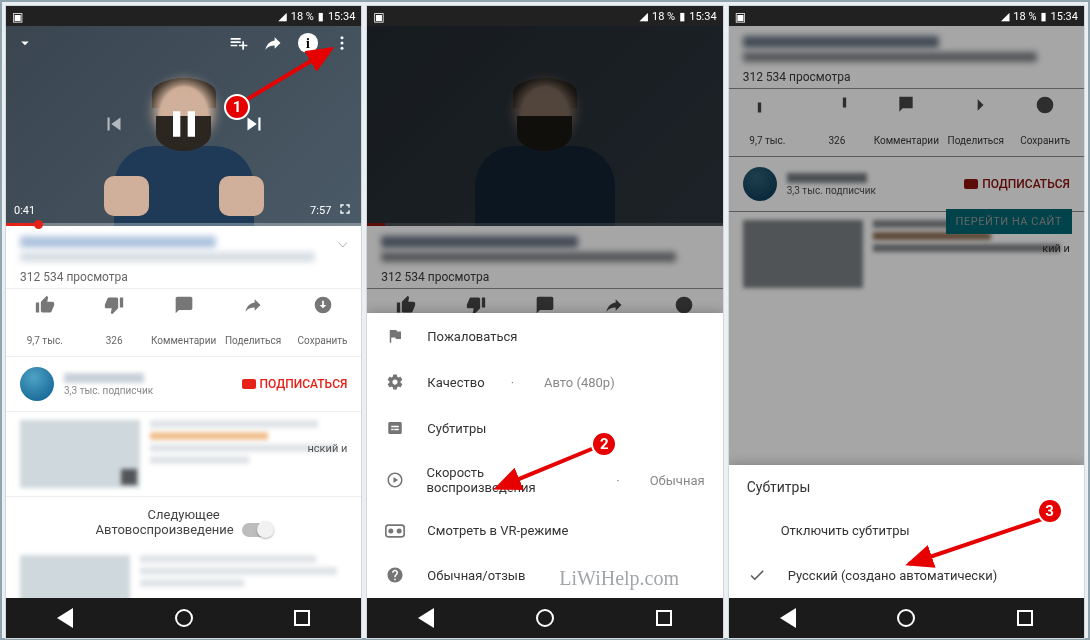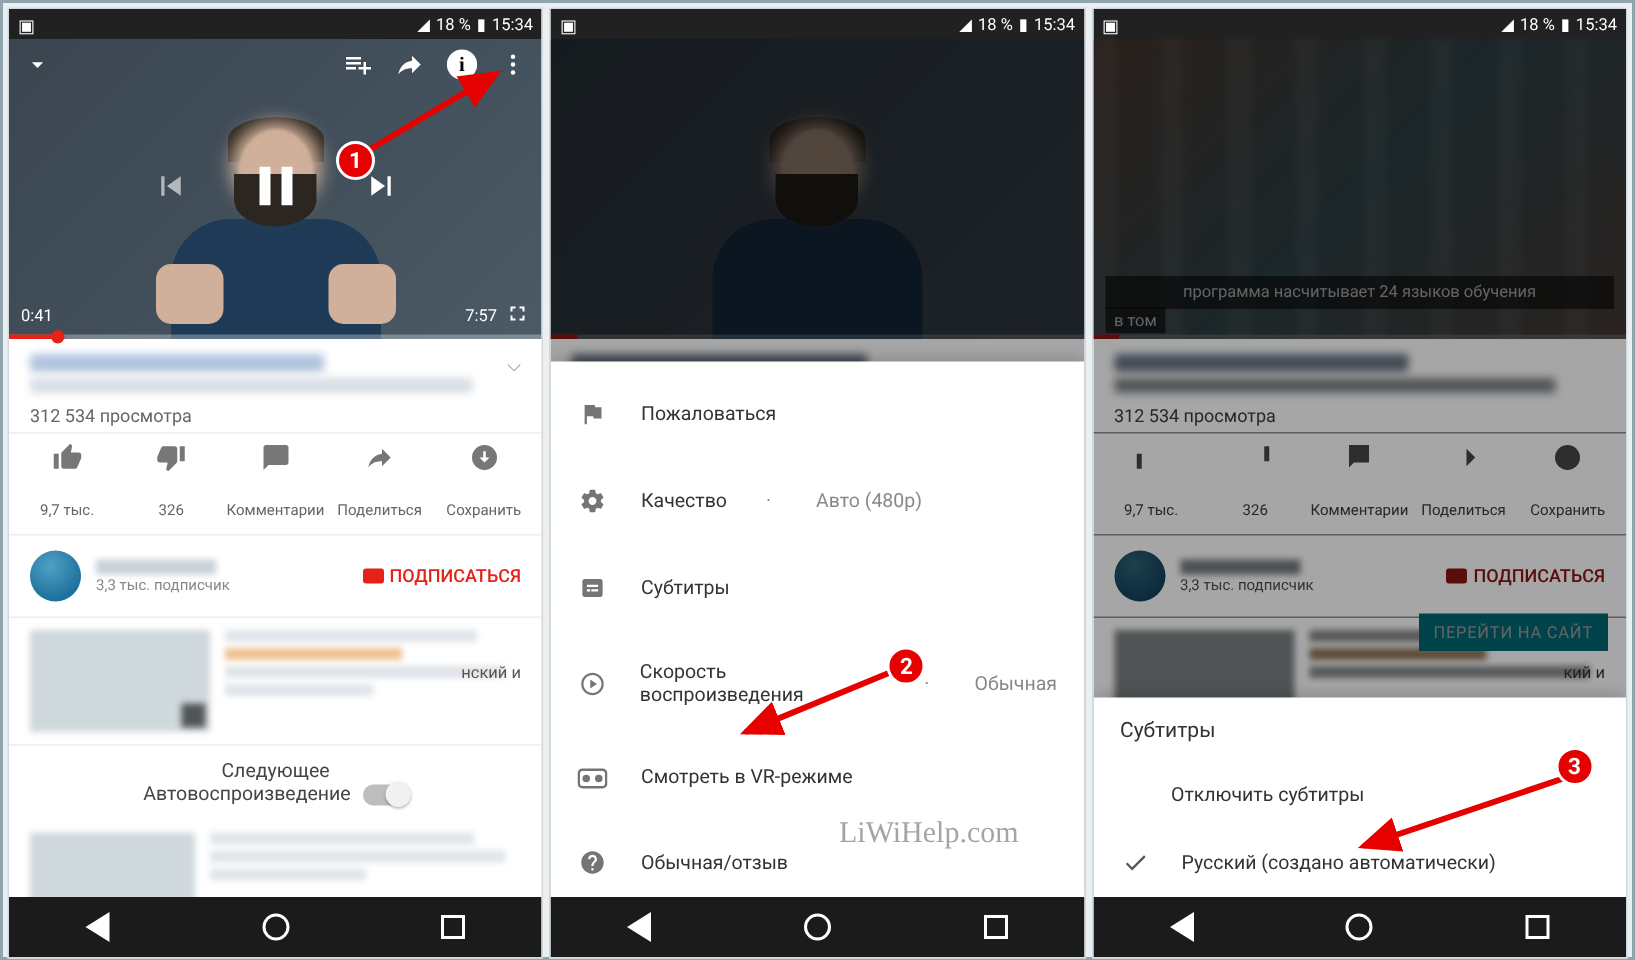--- a/index.html
+++ b/index.html
@@ -67,21 +67,21 @@
 
   
   .navbar { position:absolute; bottom:0; left:0; right:0; height:40px; background:#1b1b1b; display:flex; justify-content:space-around; align-items:center;}
   .navbar .tri { width:0;height:0;border-top:10px solid transparent;border-bottom:10px solid transparent;border-right:16px solid #fff;}
   .navbar .circ{width:18px;height:18px;border:2px solid #fff;border-radius:50%}
   .navbar .sq{width:16px;height:16px;border:2px solid #fff}
 
   
   .scrim { position:absolute; top:20px; left:0;right:0;bottom:40px; background:rgba(0,0,0,.35); }
   .sheet { position:absolute; left:0; right:0; bottom:40px; background:#fff; box-shadow:0 -2px 10px rgba(0,0,0,.2);}
-  .mitem { display:flex; align-items:center; gap:22px; padding:14px 18px; font-size:13px; color:#333;margin-top:12px;}
+  .mitem { display:flex; align-items:center; gap:22px; padding:14px 18px; font-size:13px; color:#333;}
   .mitem .mi{width:20px;display:flex;justify-content:center;}
   .mitem .mi svg{fill:#757575}
   .mitem .secondary{color:#888;margin-left:4px}
   .mitem .dot{color:#888;margin:0 4px}
 
   .cap-sheet .hdr { padding:14px 18px; font-size:14px; color:#333; }
   .cap-item { display:flex; align-items:center; gap:22px; padding:14px 18px 14px 52px; font-size:13px; color:#333;}
   .cap-item.sel { padding-left:18px;gap:21px; }
   .cap-item.sel .chk{width:20px;display:flex;justify-content:center}
 
@@ -400,47 +400,39 @@
   <svg class="arrow" style="left:120px;top:430px" width="130" height="65">
         <defs>
           <marker id="ah2" markerWidth="8" markerHeight="8" refX="6" refY="3" orient="auto">
             <path d="M0,0 L7,3 L0,6 Z" fill="#e60000"></path>
           </marker>
         </defs>
         <line x1="112" y1="10" x2="10" y2="52" stroke="#e60000" stroke-width="4" marker-end="url(#ah2)"></line>
       </svg>
   <div class="badge" style="left:224px;top:425px">2</div>
 
-  <div class="watermark" style="left:192px;top:538px">LiWiHelp.com</div>
+  <div class="watermark" style="left:192px;top:561px">LiWiHelp.com</div>
 
   <div class="navbar">
         <div class="tri"></div>
         <div class="circ"></div>
         <div class="sq"></div>
       </div>
 </div>
 
 <div class="phone">
   <div class="statusbar">
         <span class="sb-left">▣</span>
         <span>◢</span>
         <span>18 %</span>
         <span>▮</span>
         <span>15:34</span>
       </div>
 
   <div class="dim">
-  <div class="player">
-    <div class="crowd"></div>
-    <div class="capoverlay">
-      <div>программа насчитывает 24 языков обучения</div>
-    </div>
-    <div style="position:absolute;bottom:4px;left:8px;background:rgba(0,0,0,.55);color:#fff;font-size:11px;padding:2px 6px">в том</div>
-    <div class="progress p2"></div>
-  </div>
   <div class="meta">
           <div class="title-blur"></div>
           <div class="desc-blur"></div>
           <div>312 534 просмотра</div>
         </div>
   <div class="actions">
     <div class="action">
             <svg width="20" height="20" viewBox="0 0 24 24">
               <path d="M1 21h4V9H1v12z"></path>
             </svg>

